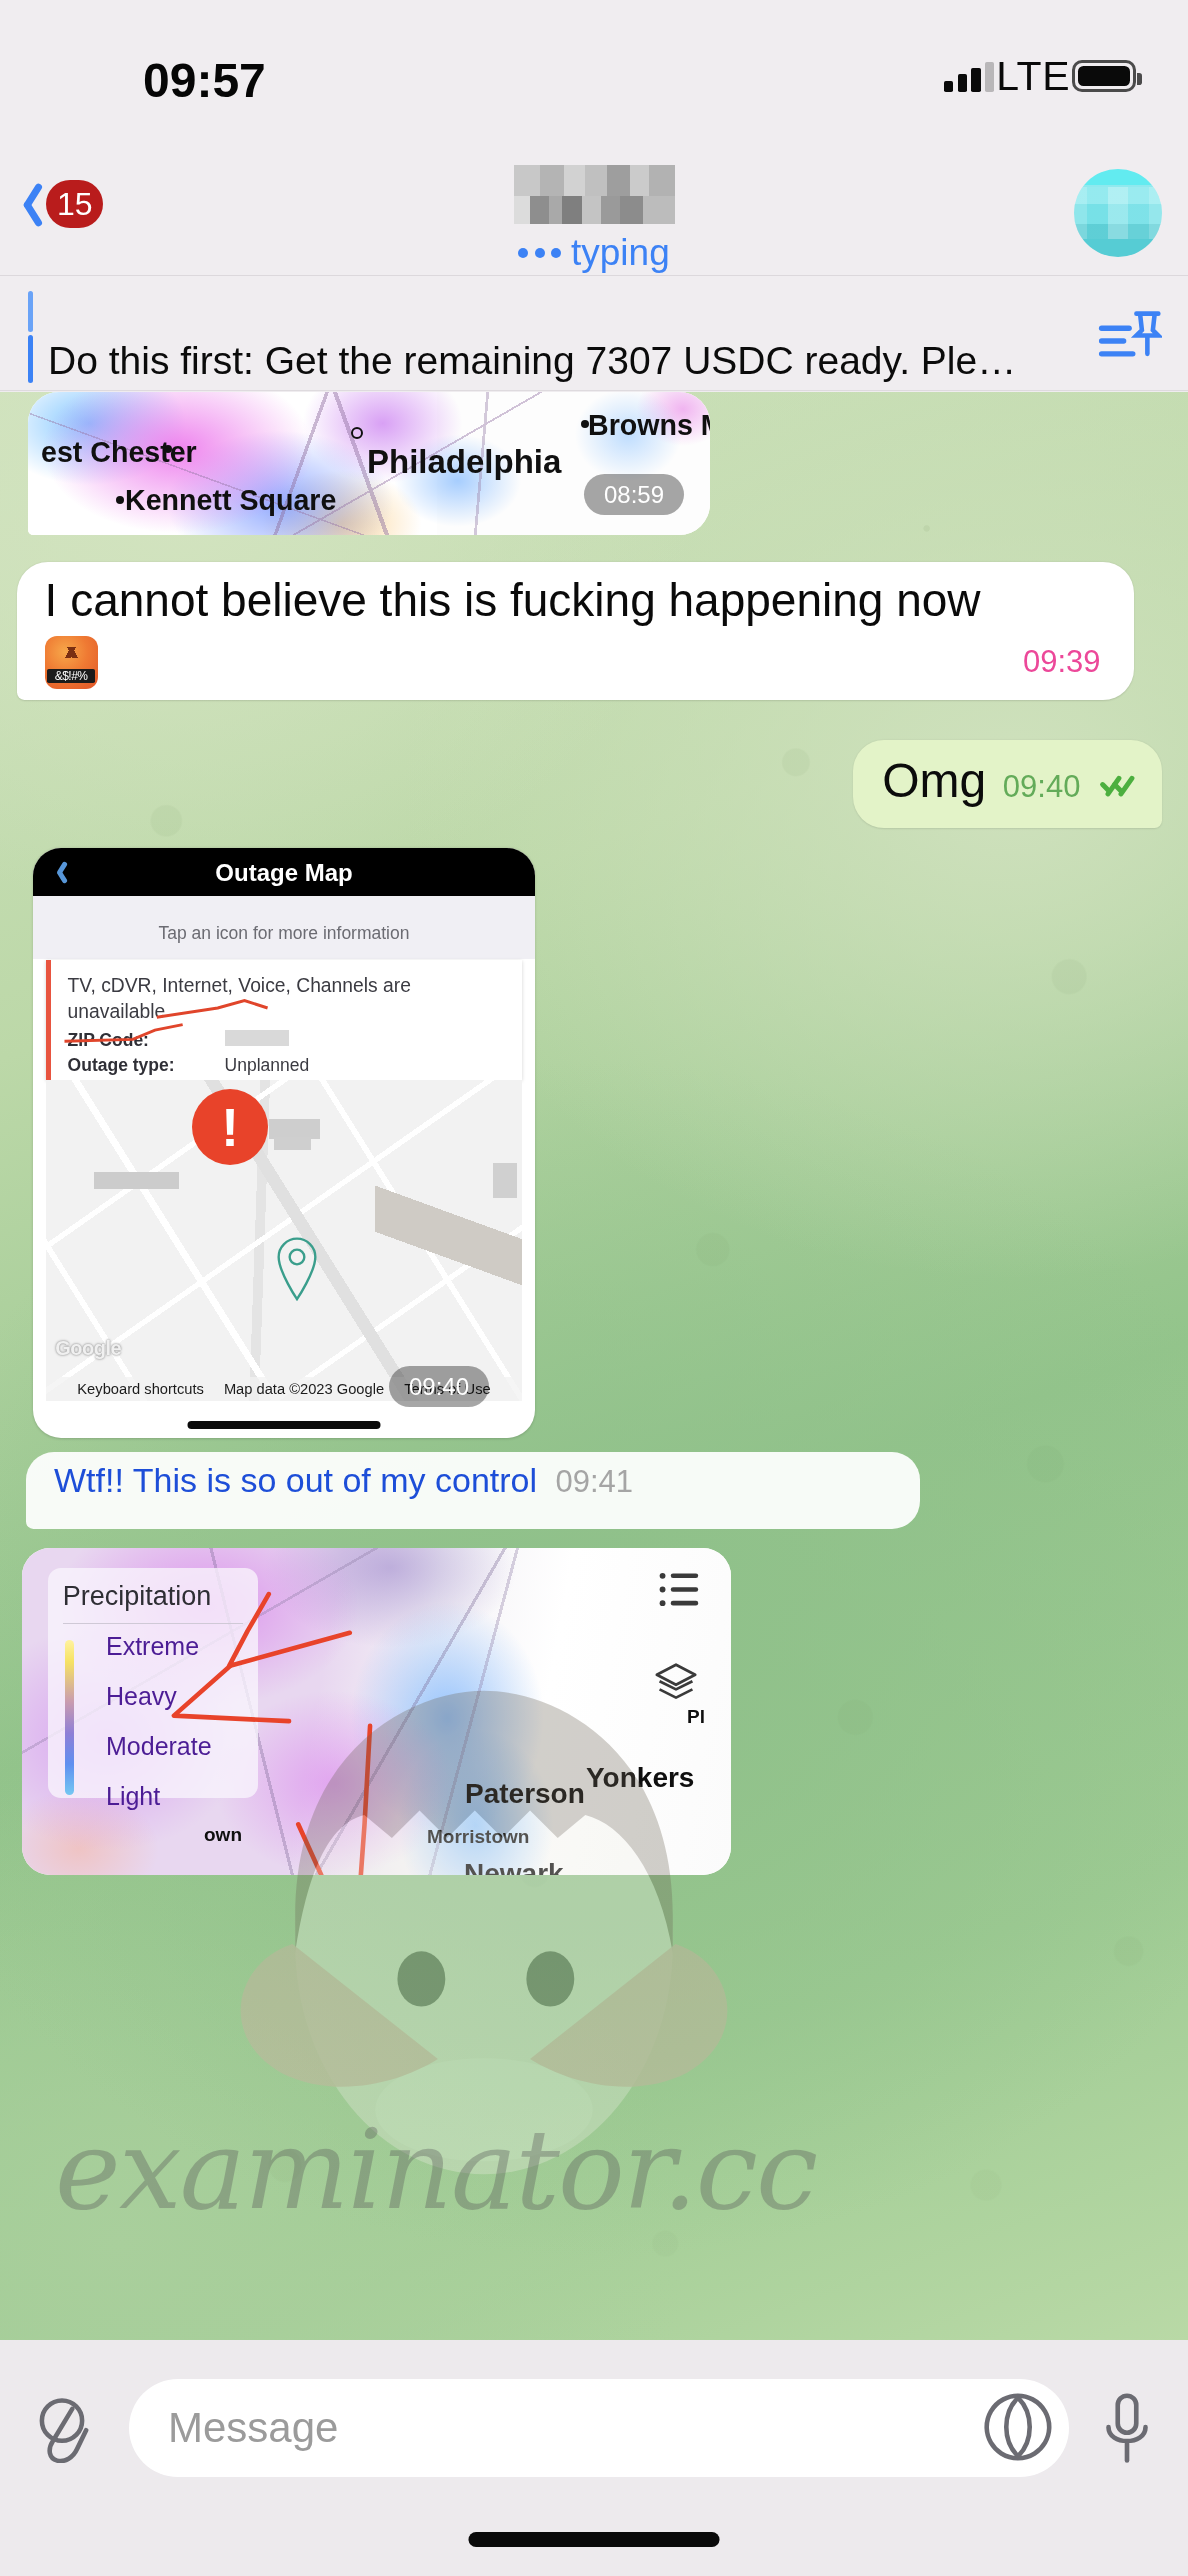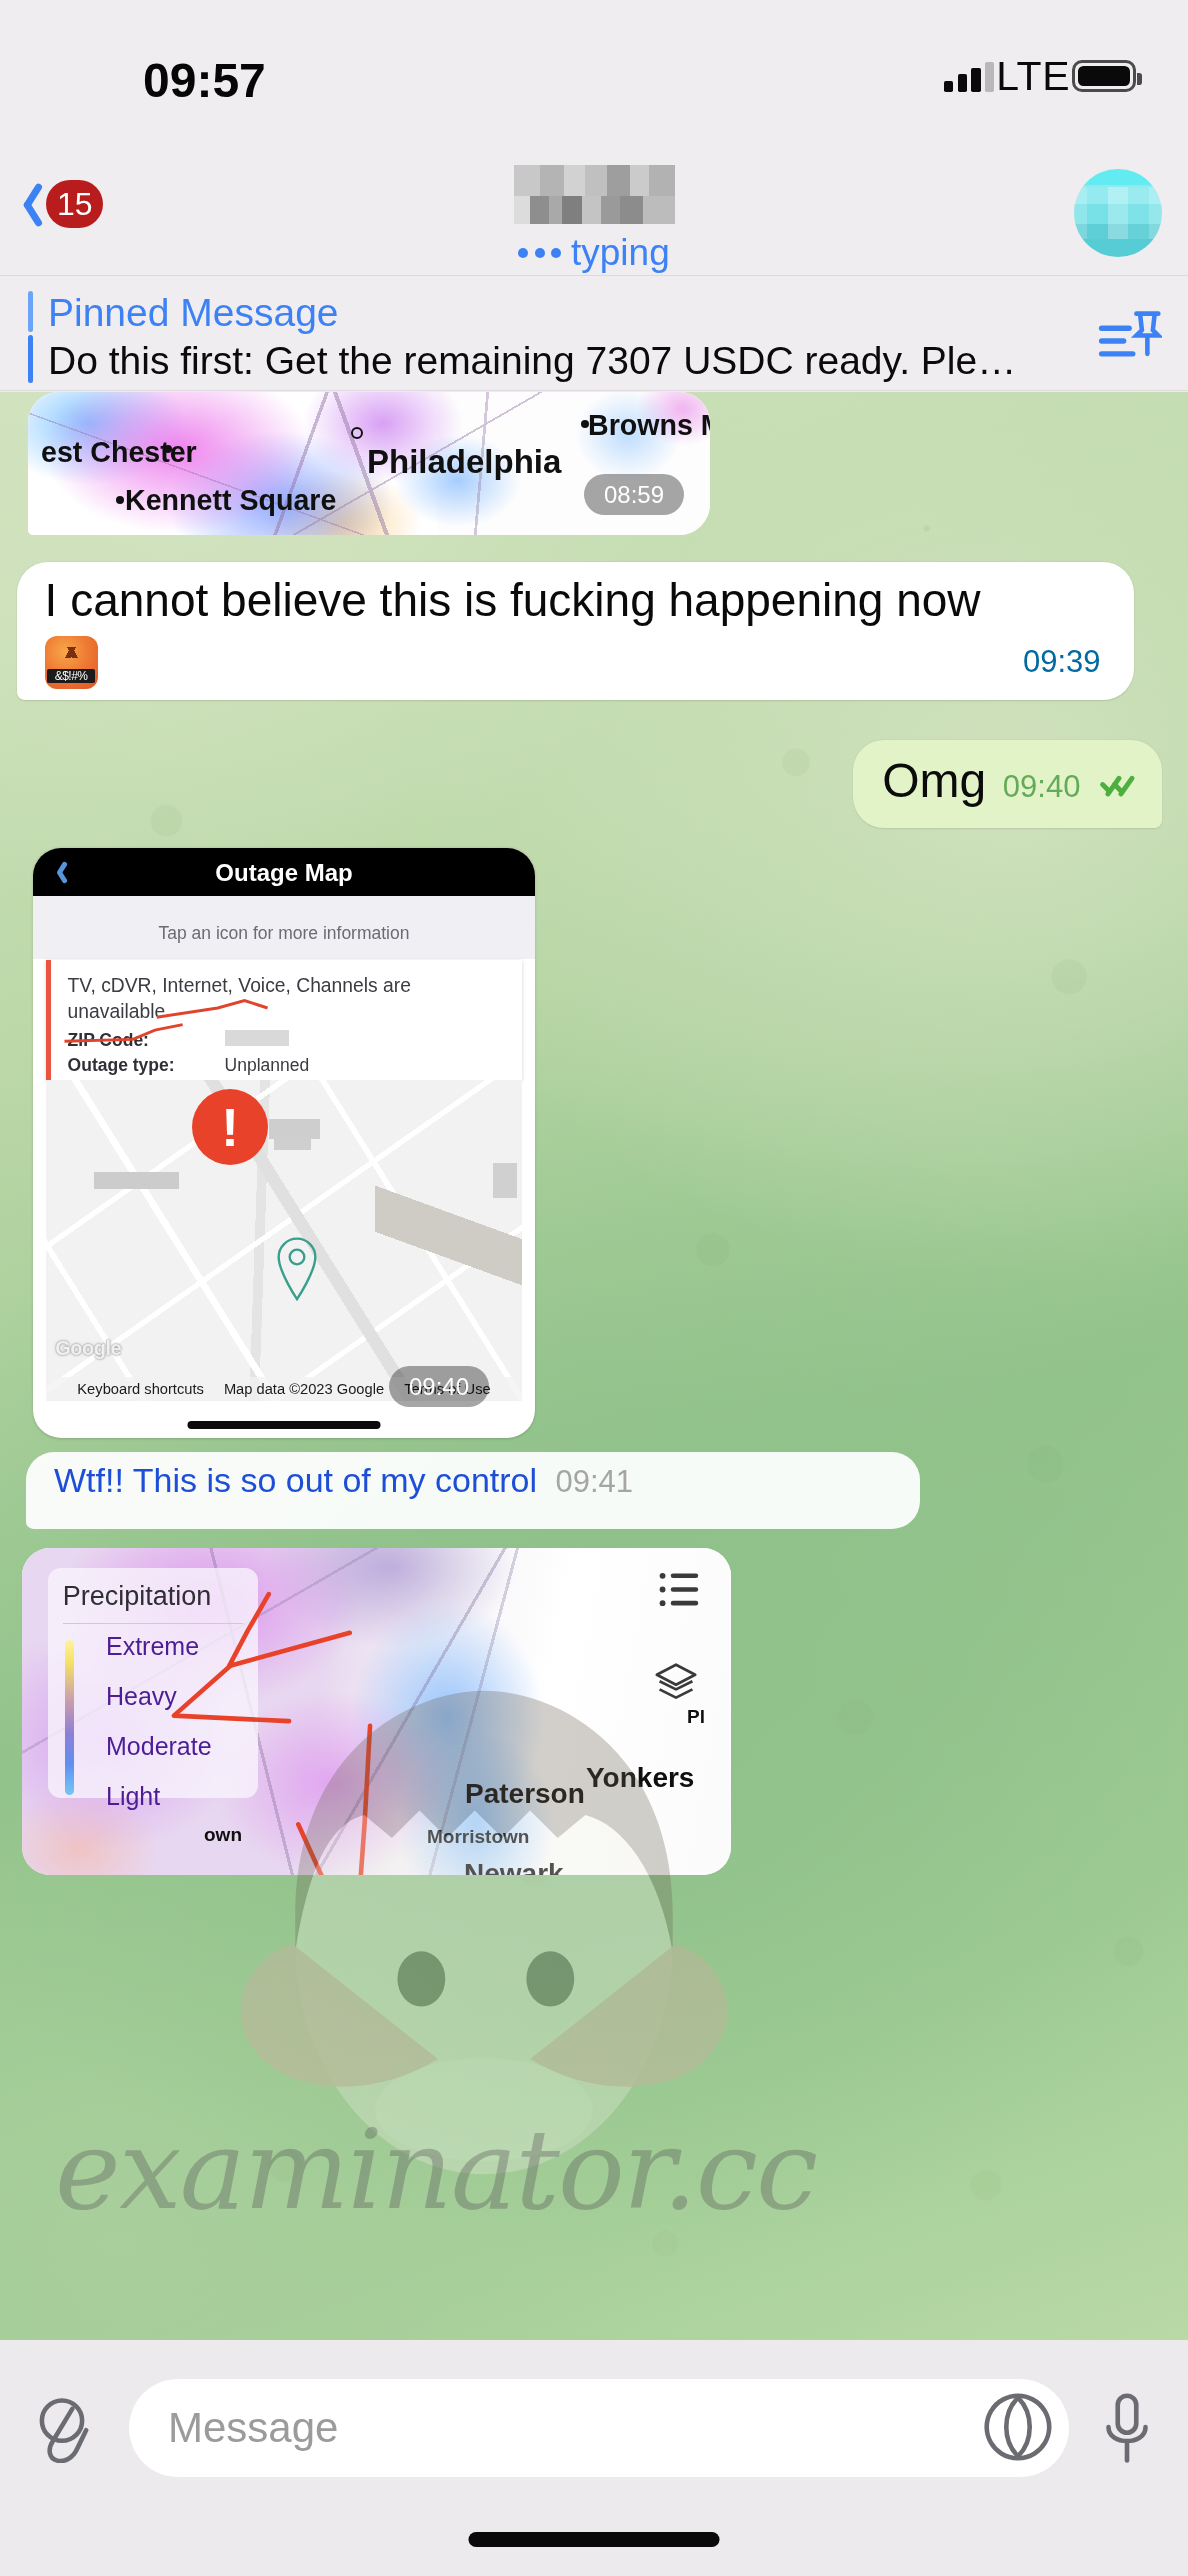--- a/index.html
+++ b/index.html
@@ -232,21 +232,21 @@
     content:""; position:absolute; left:10px; top:11px; width:33px; height:11px;
     background:
       linear-gradient(65deg, transparent 45%, #7a2f12 45% 60%, transparent 60%),
       linear-gradient(-65deg, transparent 45%, #7a2f12 45% 60%, transparent 60%);
   }
   #cannot-emoji::after {
     content:"&$!#%"; position:absolute; left:2.8px; bottom:6.4px; right:2.8px;
     font-size:12px; color:#fff; background:#1b1b1b; text-align:center;
     letter-spacing:-0.5px; border-radius:1.8px;
   }
-  #cannot-time { position:absolute; right:33px; bottom:20px; font-size:31px; color:#0369a1; }
+  #cannot-time { position:absolute; right:33px; bottom:20px; font-size:31px; color:#ec4899; }
 
   #msg-omg {
     right:26px; top:348px; height:88px;
     padding:13px 24px 9.2px 29.5px;
     display:flex; align-items:baseline; gap:16.6px;
   }
   #omg-text { font-size:48px; color:#0b0b0b; }
   #omg-time { font-size:31px; color:#63ab59; }
   .dblcheck { position:relative; width:41px; height:24px; display:inline-block; }
   .dblcheck i, .dblcheck b {
@@ -477,21 +477,20 @@
           <span></span>
         </span>
       <span id="typing-label">typing</span>
     </div>
     <div id="header-avatar"></div>
   </div>
 
   <div id="pinned">
     <span class="pin-line a"></span>
     <span class="pin-line b"></span>
-    <div id="pinned-label">Pinned Message</div>
     <div id="pinned-text">Do this first: Get the remaining 7307 USDC ready. Ple…</div>
     <svg id="pin-icon" viewBox="0 0 70 66">
       <g stroke="#3c82f5" stroke-width="6" stroke-linecap="round">
         <line x1="4" y1="24" x2="34" y2="24"></line>
         <line x1="4" y1="38" x2="28" y2="38"></line>
         <line x1="4" y1="52" x2="38" y2="52"></line>
       </g>
       <g stroke="#3c82f5" stroke-width="5" fill="none" stroke-linecap="round">
         <path d="M42 8 L66 8 M46 8 L48 26 L42 32 L66 32 L60 26 L62 8 M54 32 L54 52"></path>
       </g>

